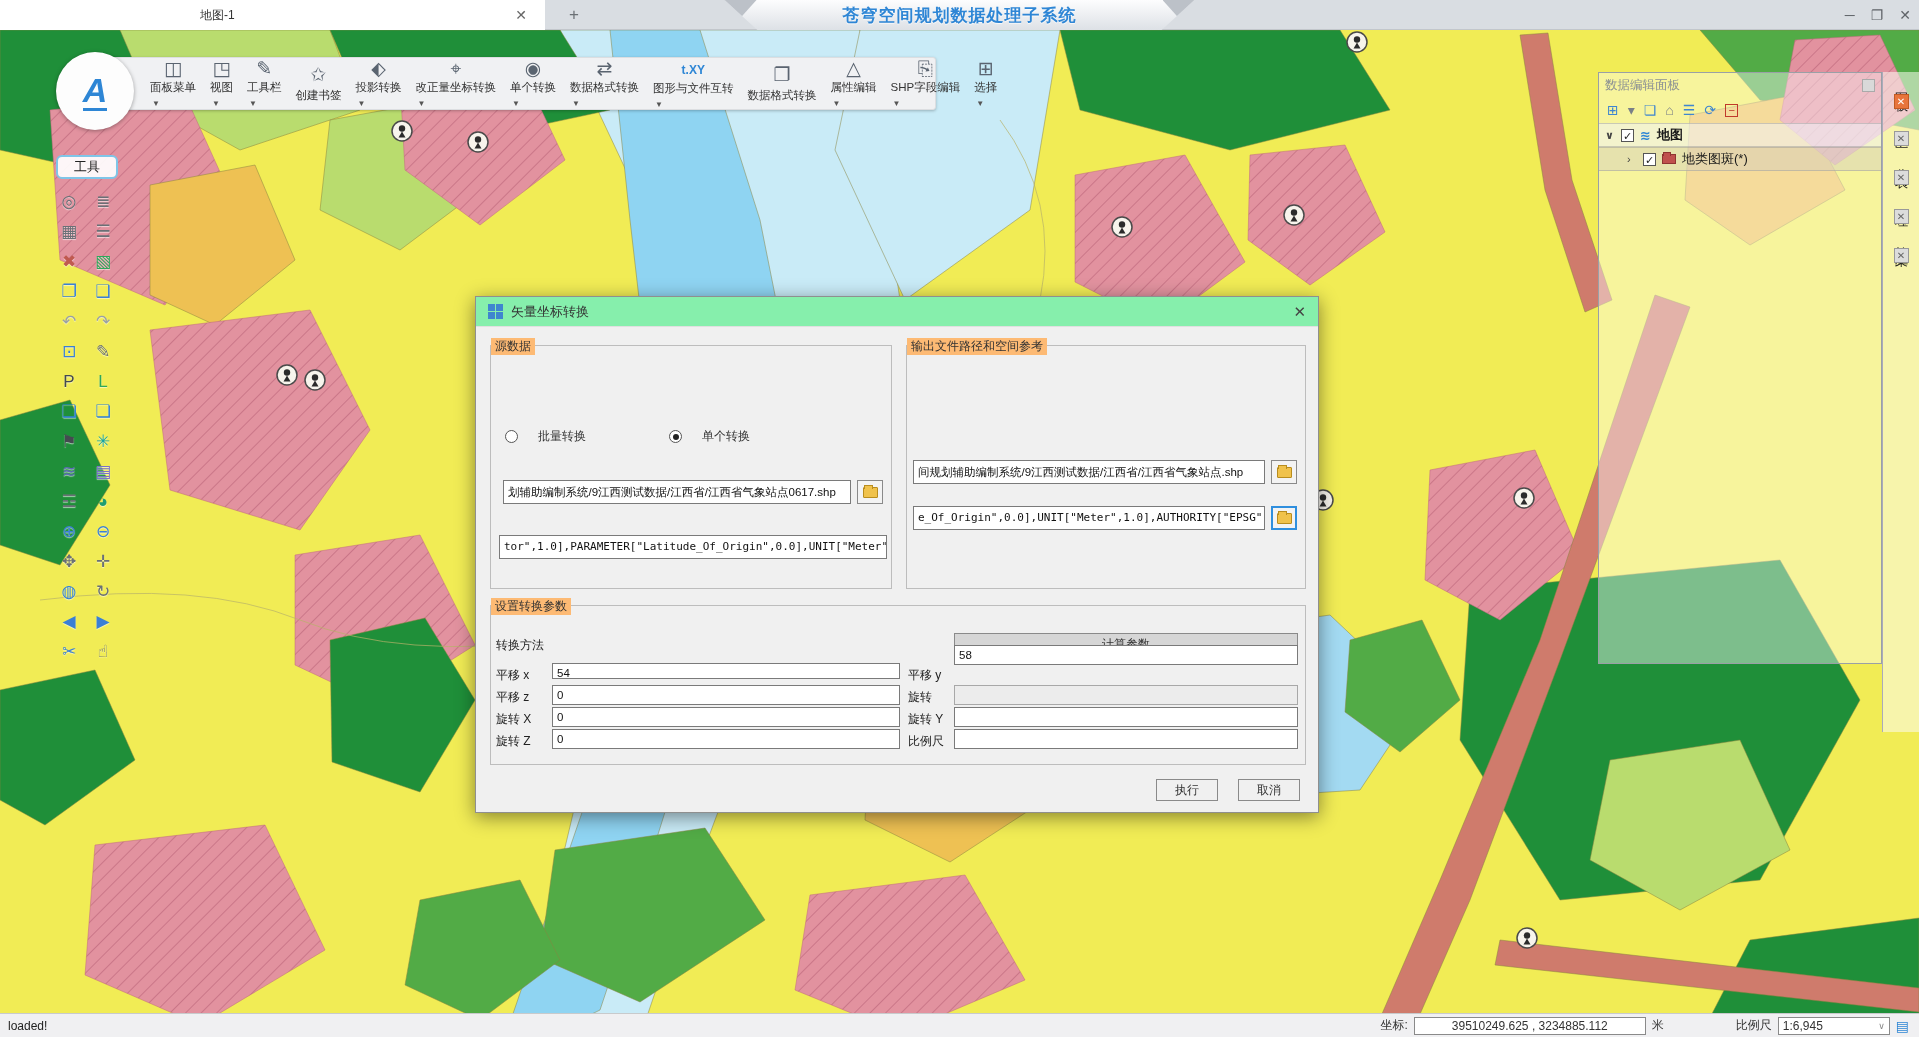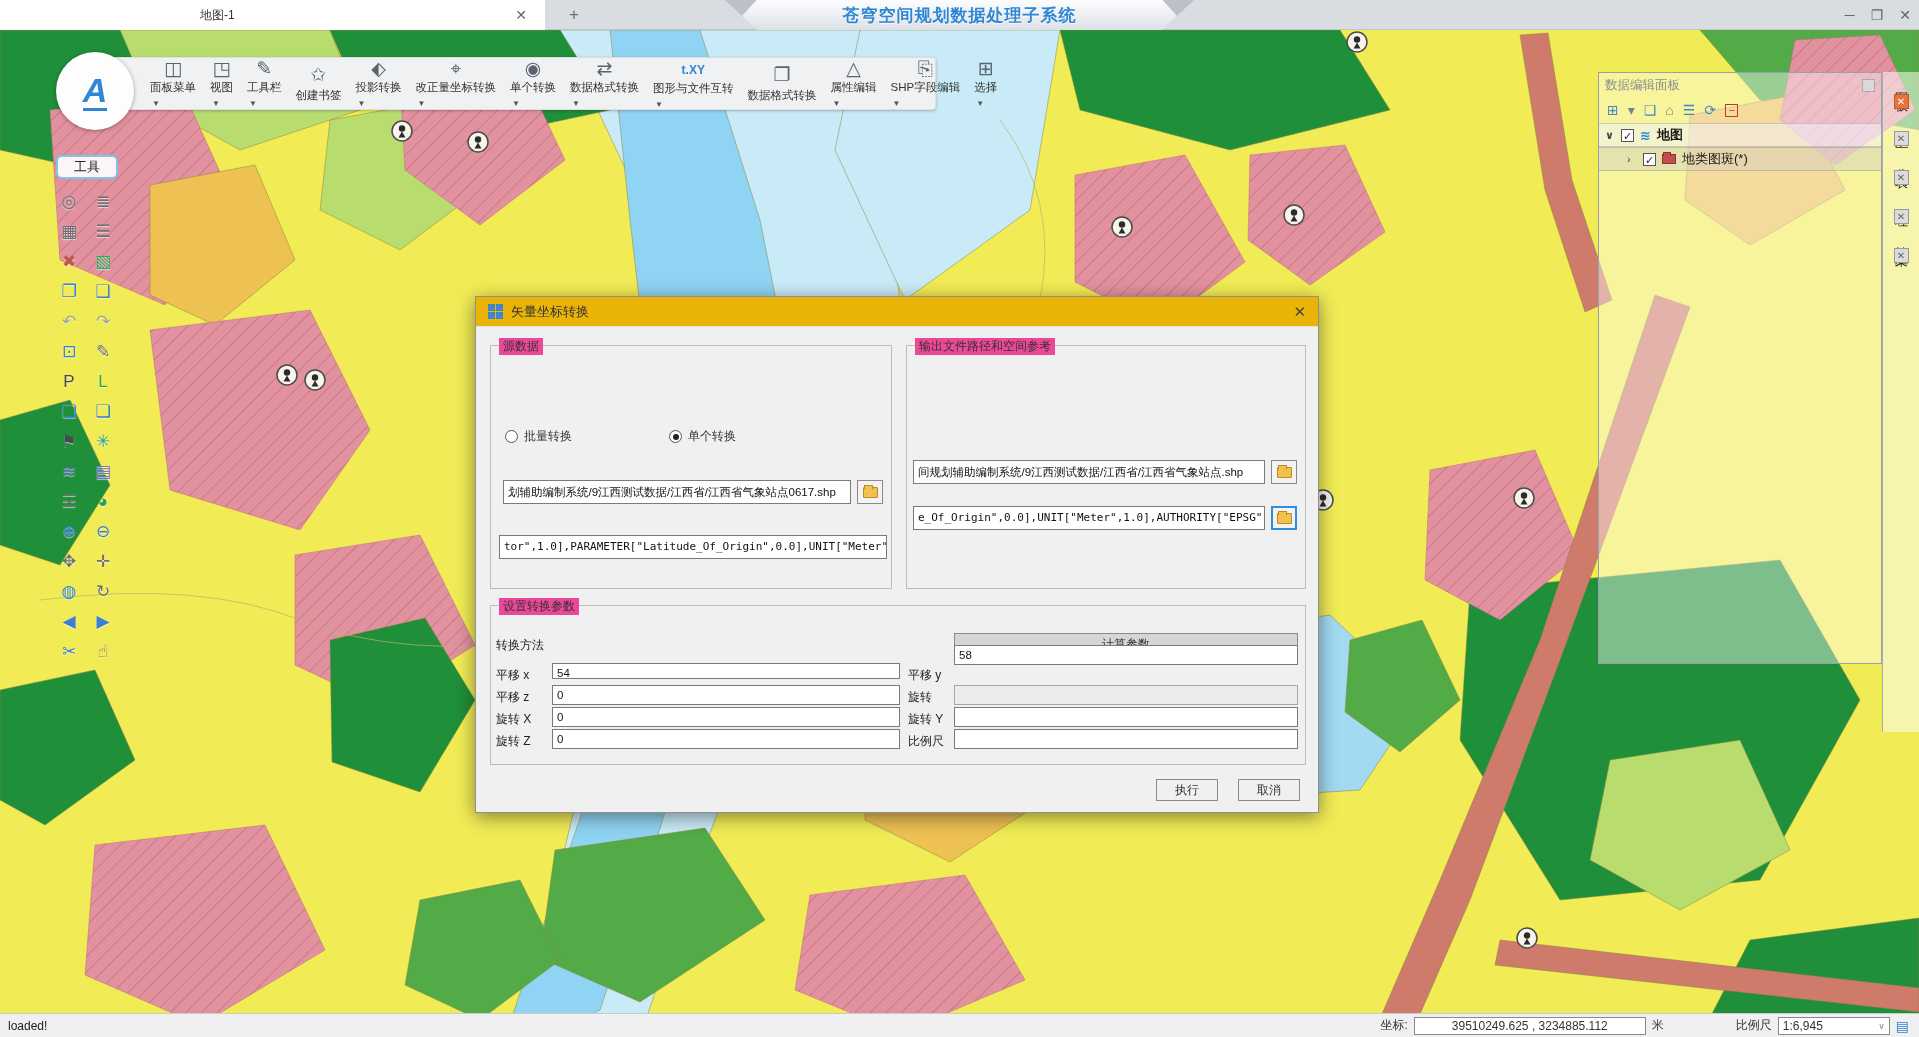--- a/index.html
+++ b/index.html
@@ -52,42 +52,42 @@
     border:2px solid #7fc5e8; border-radius:6px; text-align:center; line-height:20px;
     font-size:13px; color:#222; }
   #tools-grid { margin-top:8px; display:grid; grid-template-columns:34px 34px; grid-auto-rows:30px;
     justify-items:center; align-items:center; }
   .tool-btn { width:26px; height:24px; text-align:center; line-height:24px; font-size:17px;
     cursor:pointer; text-shadow:0 1px 1px rgba(255,255,255,.6); }
 
   
   #dialog { position:absolute; left:475px; top:296px; width:844px; height:517px;
     background:#f0f0f0; border:1px solid #8f8f8f; box-shadow:0 4px 18px rgba(0,0,0,.45); z-index:70; }
-  #dialog-titlebar { position:absolute; left:0; top:0; width:100%; height:30px; background:#eab308;
+  #dialog-titlebar { position:absolute; left:0; top:0; width:100%; height:30px; background:#86efac;
     border-bottom:1px solid #e0e0e0; display:flex; align-items:center; }
   #dialog-icon { width:15px; height:15px; margin:0 8px 0 12px; display:grid;
     grid-template-columns:7px 7px; grid-template-rows:7px 7px; gap:1px; }
   #dialog-icon i { background:#3f86cf; }
   #dialog-title { font-size:13px; color:#333; }
   #dialog-close { margin-left:auto; margin-right:12px; font-size:15px; color:#444; cursor:pointer; }
   .groupbox { position:absolute; border:1px solid #bdbdbd; }
-  .groupbox > .gb-label { position:absolute; top:-8px; left:8px; background:#ec4899; padding:0 4px;
+  .groupbox > .gb-label { position:absolute; top:-8px; left:0; background:#fdba74; padding:0 4px;
     font-size:12px; color:#333; }
   .dlg-input { position:absolute; height:24px; border:1px solid #7a7a7a; background:#fff;
     font-size:11.5px; color:#111; padding:0 4px; line-height:22px; white-space:nowrap; overflow:hidden; }
   .dlg-input.mono { font-family:"DejaVu Sans Mono","Liberation Mono",monospace; font-size:11px; }
   .dlg-input.disabled { background:#ececec; border-color:#a8a8a8; }
   .folder-btn { position:absolute; width:26px; height:24px; border:1px solid #8a8a8a; background:#f3f3f3;
     display:flex; align-items:center; justify-content:center; cursor:pointer; }
   .folder-btn.focused { border:2px solid #2f8fde; }
   .folder-glyph { width:15px; height:11px; background:#f0c24b; border:1px solid #b98d1e;
     border-radius:1px; position:relative; }
   .folder-glyph::before { content:""; position:absolute; left:0; top:-3px; width:7px; height:3px;
     background:#f0c24b; border:1px solid #b98d1e; border-bottom:none; }
-  .radio-row { position:absolute; display:flex; align-items:center; gap:6px; cursor:pointer; }
+  .radio-row { position:absolute; display:flex; align-items:center; gap:20px; cursor:pointer; }
   .radio-dot { width:13px; height:13px; border:1px solid #555; border-radius:50%; background:#fff;
     display:inline-flex; align-items:center; justify-content:center; }
   .radio-dot.checked::after { content:""; width:6px; height:6px; border-radius:50%; background:#222; }
   .param-label { position:absolute; font-size:12px; color:#222; line-height:20px; }
   .dropdown { position:absolute; height:24px; background:#d6d6d6; border:1px solid #8f8f8f;
     font-size:12px; line-height:22px; padding:0 6px; cursor:pointer; }
   .dropdown .dd-caret { position:absolute; right:8px; top:0; line-height:22px; font-size:9px; color:#333; }
   .dlg-btn { position:absolute; height:22px; background:#f0f0f0; border:1px solid #8a8a8a;
     font-size:12px; text-align:center; line-height:20px; cursor:pointer; }
   .dlg-btn.big { background:#d6d6d6; }

